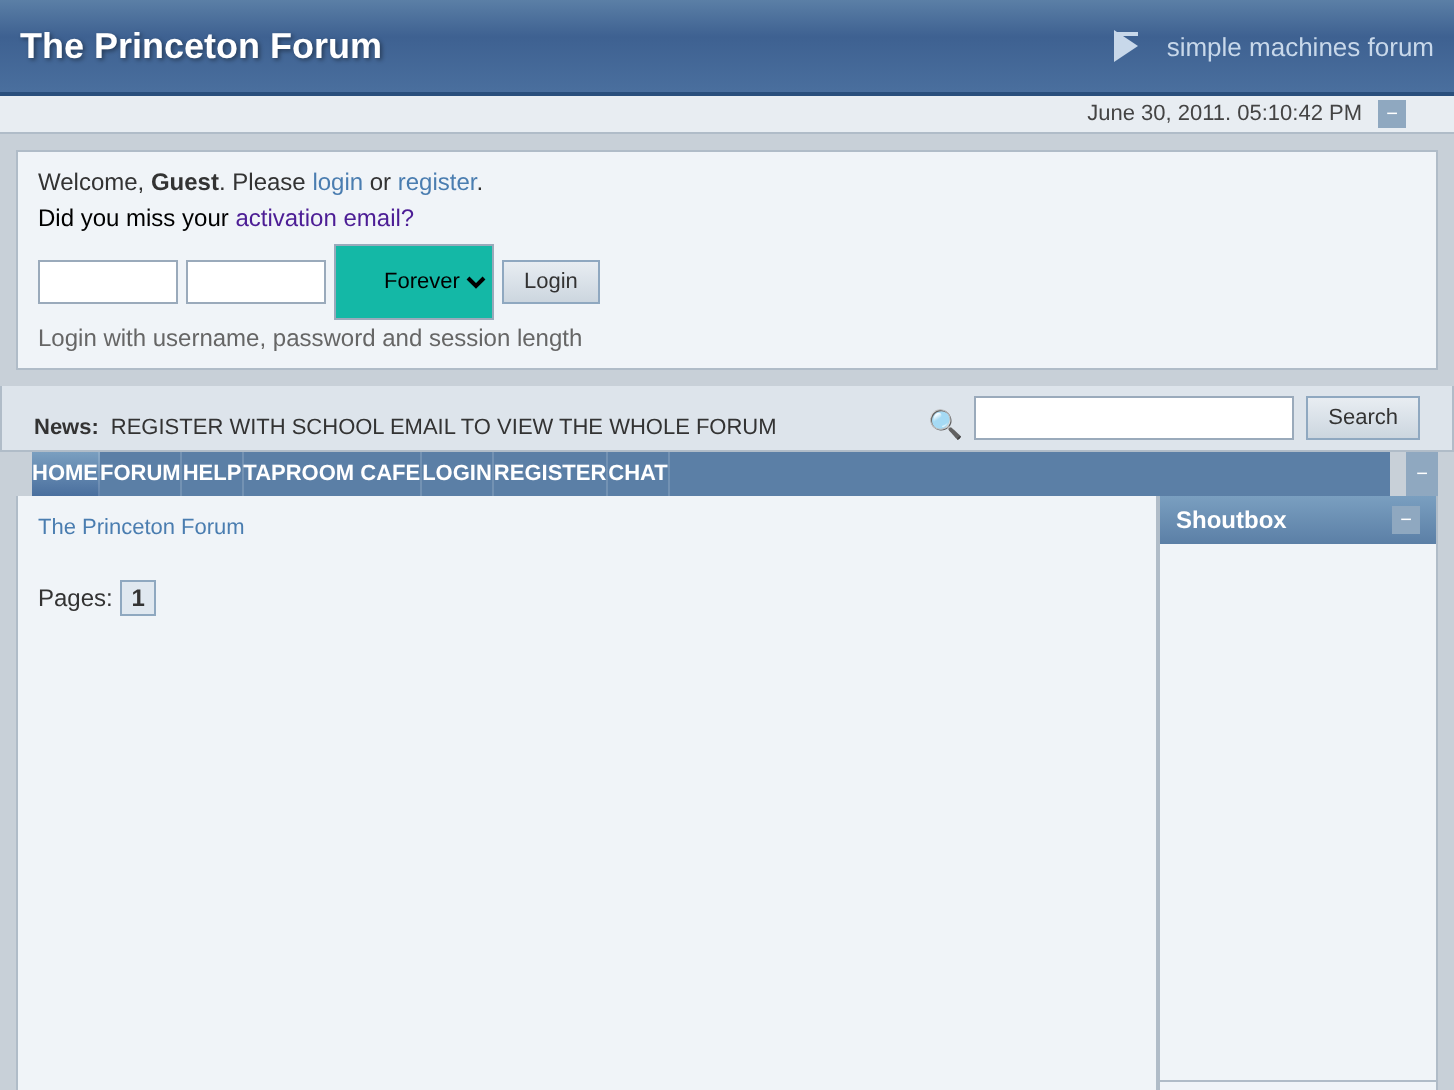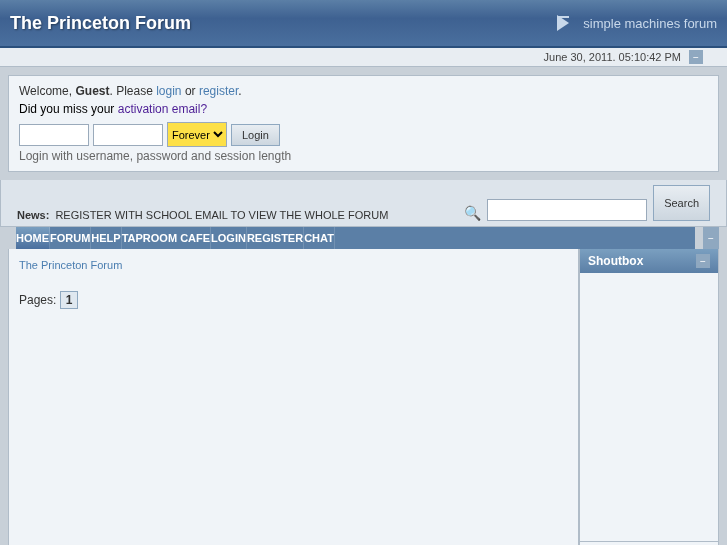--- a/index.html
+++ b/index.html
@@ -77,24 +77,25 @@
     #login-form input[type="text"],
     #login-form input[type="password"] {
       width: 70px;
       height: 22px;
       border: 1px solid #9aaabb;
       padding: 2px 4px;
       font-size: 11px;
       background: #fff;
     }
     #session-select {
-      height: 25px;
+      height: 38px;
       border: 1px solid #9aaabb;
       font-size: 11px;
-      background: #fde047;
+      background: #14b8a6;
+      padding-left: 20px;
     }
     #login-btn {
       height: 22px;
       padding: 0 10px;
       background: linear-gradient(180deg, #e8edf2 0%, #ccd6df 100%);
       border: 1px solid #8fa8c0;
       font-size: 11px;
       cursor: pointer;
       color: #333;
     }
@@ -121,21 +122,21 @@
     }
     #search-input-field {
       width: 160px;
       height: 22px;
       border: 1px solid #9aaabb;
       padding: 2px 4px;
       font-size: 11px;
       background: #fff;
     }
     #search-btn {
-      height: 36px;
+      height: 22px;
       padding: 0 10px;
       background: linear-gradient(180deg, #e8edf2 0%, #ccd6df 100%);
       border: 1px solid #8fa8c0;
       font-size: 11px;
       cursor: pointer;
       color: #333;
     }
 
     
     #nav-bar {

